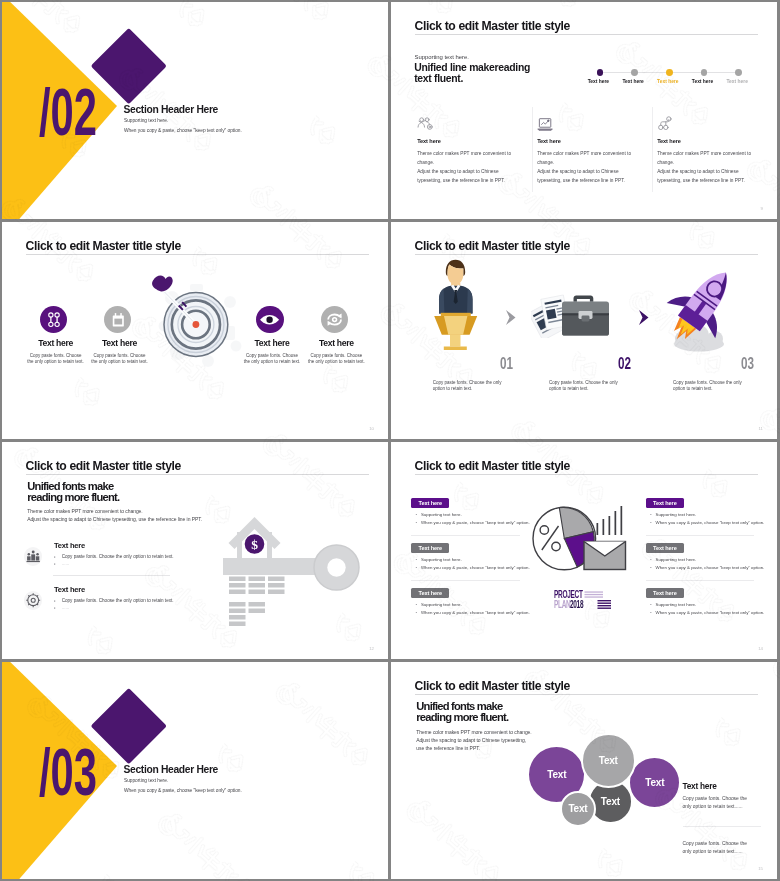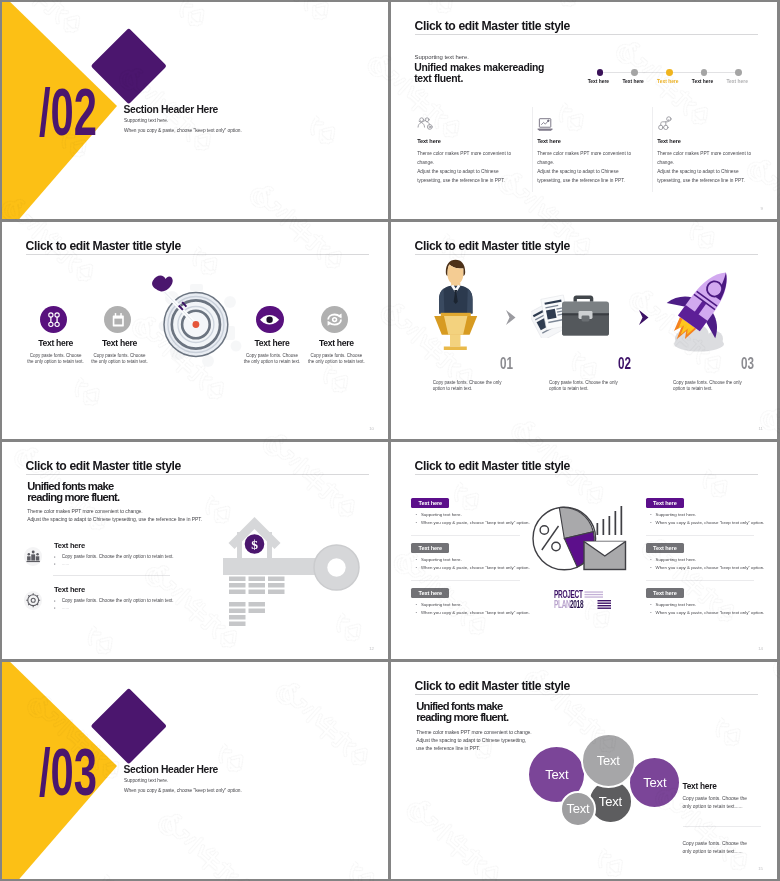--- a/index.html
+++ b/index.html
@@ -61,21 +61,21 @@
   
   .tag{position:absolute;width:38px;height:10px;border-radius:1.5px;color:#fff;
        font-size:5.6px;font-weight:bold;letter-spacing:-0.1px;display:flex;align-items:center;justify-content:center;}
   .tbul{position:absolute;font-size:4.4px;color:#46464b;white-space:nowrap;}
   .tdot{position:absolute;font-size:4px;color:#9a9a9f;}
   .tdiv{position:absolute;height:1px;background:#ebebed;}
 
   
   .vcirc{position:absolute;border-radius:50%;border:2.2px solid #fff;box-sizing:content-box;
          display:flex;align-items:center;justify-content:center;
-         color:#fff;font-size:13px;font-weight:normal;letter-spacing:-0.2px;}
+         color:#fff;font-size:10px;font-weight:bold;letter-spacing:-0.2px;}
   .sh{position:absolute;font-size:8.3px;font-weight:bold;color:#17161a;letter-spacing:-0.25px;}
   .sb{position:absolute;font-size:4.9px;color:#46464b;line-height:8.1px;white-space:nowrap;}
 </style>
 </head>
 <body>
 
 <svg width="0" height="0" style="position:absolute" aria-hidden="true">
  <defs>
   <g id="wmstrokes">
 
@@ -130,21 +130,21 @@
     <div class="sec-diamond" style="left:99.8px;top:37.1px;"></div>
     <div class="sec-num" style="left:37.3px;top:86.2px;">/02</div>
     <div class="sec-title" style="left:121.5px;top:101.7px;">Section Header Here</div>
     <div class="sec-sub" style="left:122px;top:115.8px;">Supporting text here.</div>
     <div class="sec-note" style="left:122px;top:125.5px;">When you copy &amp; paste, choose "keep text only" option.</div>
   </div>
   <div class="slide" id="s2">
     <div class="ctitle">Click to edit Master title style</div>
     <div class="titlerule"></div>
     <div class="eyebrow" style="left:23.5px;top:52.2px;">Supporting text here.</div>
-    <div class="bighead" style="left:23.2px;top:60.1px;">Unified makes makereading</div>
+    <div class="bighead" style="left:23.2px;top:60.1px;">Unified line makereading</div>
     <div class="bighead" style="left:23.2px;top:71.3px;">text fluent.</div>
 
     <div class="tl-line" style="left:208.5px;top:70.2px;width:139px;"></div>
     <div class="tl-dot" style="left:205.5px;top:66.9px;width:6.8px;height:6.8px;background:#3b1259;"></div>
     <div class="tl-dot" style="left:240.2px;top:66.9px;width:6.8px;height:6.8px;background:#a5a5a5;"></div>
     <div class="tl-dot" style="left:274.9px;top:66.9px;width:6.8px;height:6.8px;background:#f0b41e;"></div>
     <div class="tl-dot" style="left:309.6px;top:66.9px;width:6.8px;height:6.8px;background:#a5a5a5;"></div>
     <div class="tl-dot" style="left:344.3px;top:66.9px;width:6.8px;height:6.8px;background:#a5a5a5;"></div>
     <div class="tl-lab" style="left:187.4px;top:76.6px;color:#18171b;">Text here</div>
     <div class="tl-lab" style="left:222.1px;top:76.6px;color:#18171b;">Text here</div>

